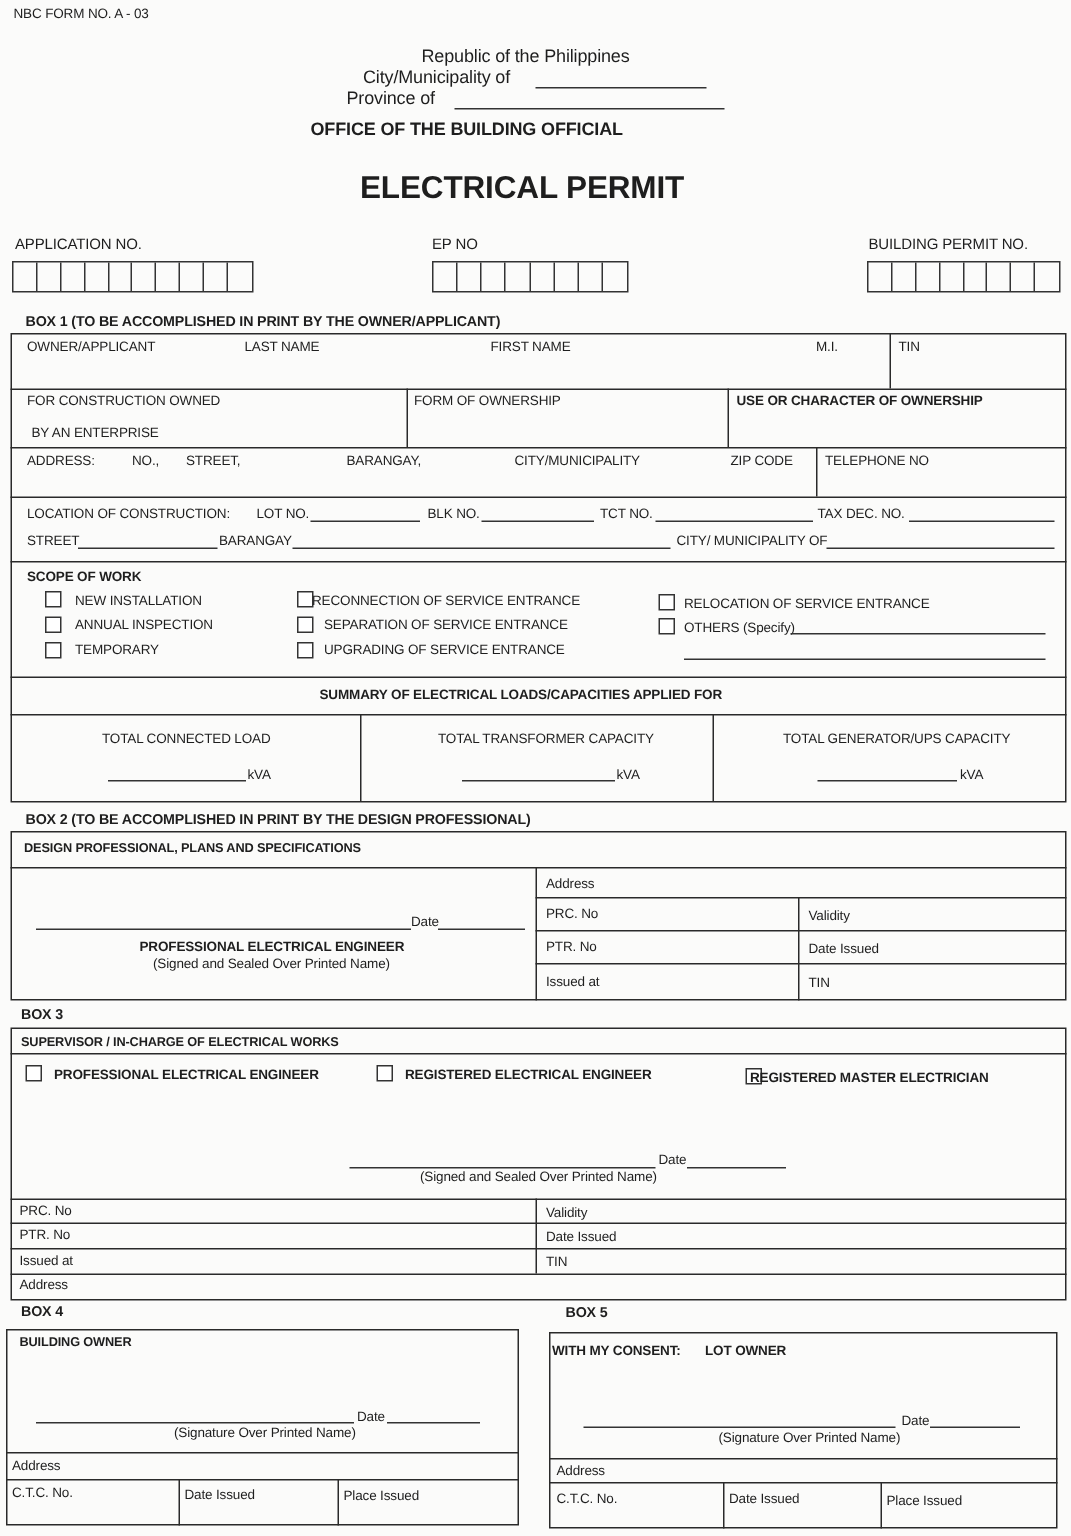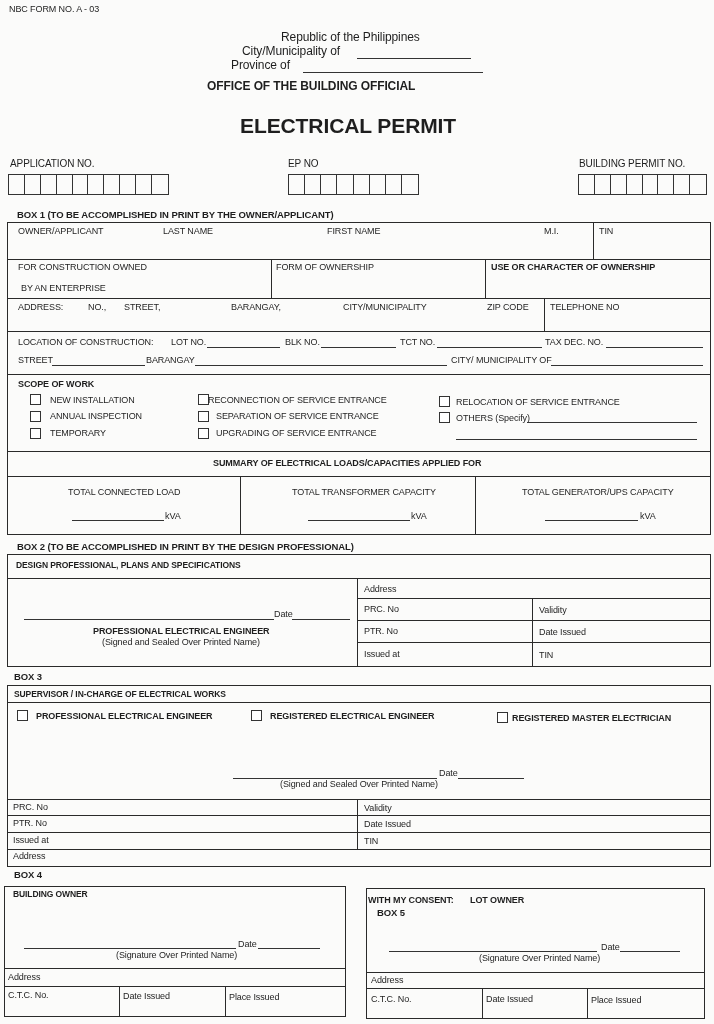--- a/index.html
+++ b/index.html
@@ -196,21 +196,21 @@
 <div class="t tb" style="left:14px;top:672px;font-size:9.5px;">BOX 3</div>
 <div class="box" style="left:7px;top:685px;width:704px;height:182px;"></div>
 <div class="t tb" style="left:14px;top:690px;font-size:8.5px;">SUPERVISOR / IN-CHARGE OF ELECTRICAL WORKS</div>
 <div class="hl" style="left:7px;top:702px;width:704px;"></div>
 
 <div class="cb" style="left:17px;top:710px;"></div>
 <div class="t tb" style="left:36px;top:712px;">PROFESSIONAL ELECTRICAL ENGINEER</div>
 <div class="cb" style="left:251px;top:710px;"></div>
 <div class="t tb" style="left:270px;top:712px;">REGISTERED ELECTRICAL ENGINEER</div>
 <div class="cb" style="left:497px;top:712px;"></div>
-<div class="t tb" style="left:512px;top:714px;">REGISTERED MASTER ELECTRICIAN</div>
+<div class="t tb" style="left:500px;top:714px;">REGISTERED MASTER ELECTRICIAN</div>
 
 <div class="uline" style="left:233px;top:778px;width:204px;"></div>
 <div class="t" style="left:439px;top:769px;">Date</div>
 <div class="uline" style="left:458px;top:778px;width:66px;"></div>
 <div class="t" style="left:280px;top:780px;">(Signed and Sealed Over Printed Name)</div>
 
 <div class="hl" style="left:7px;top:799px;width:704px;"></div>
 <div class="vl" style="left:357px;top:799px;height:50px;"></div>
 <div class="t" style="left:13px;top:803px;">PRC. No</div>
 <div class="t" style="left:364px;top:804px;">Validity</div>
@@ -232,21 +232,21 @@
 <div class="t" style="left:116px;top:951px;">(Signature Over Printed Name)</div>
 <div class="hl" style="left:4px;top:968px;width:342px;"></div>
 <div class="t" style="left:8px;top:973px;">Address</div>
 <div class="hl" style="left:4px;top:986px;width:342px;"></div>
 <div class="vl" style="left:119px;top:986px;height:31px;"></div>
 <div class="vl" style="left:225px;top:986px;height:31px;"></div>
 <div class="t" style="left:8px;top:991px;">C.T.C. No.</div>
 <div class="t" style="left:123px;top:992px;">Date Issued</div>
 <div class="t" style="left:229px;top:993px;">Place Issued</div>
 
-<div class="t tb" style="left:377px;top:908px;font-size:9.5px;">BOX 5</div>
+<div class="t tb" style="left:377px;top:871px;font-size:9.5px;">BOX 5</div>
 <div class="box" style="left:366px;top:888px;width:339px;height:131px;"></div>
 <div class="t" style="left:368px;top:896px;font-weight:bold;">WITH MY CONSENT:</div>
 <div class="t tb" style="left:470px;top:896px;">LOT OWNER</div>
 <div class="uline" style="left:389px;top:951px;width:208px;"></div>
 <div class="t" style="left:601px;top:943px;">Date</div>
 <div class="uline" style="left:620px;top:951px;width:60px;"></div>
 <div class="t" style="left:479px;top:954px;">(Signature Over Printed Name)</div>
 <div class="hl" style="left:366px;top:972px;width:339px;"></div>
 <div class="t" style="left:371px;top:976px;">Address</div>
 <div class="hl" style="left:366px;top:988px;width:339px;"></div>

